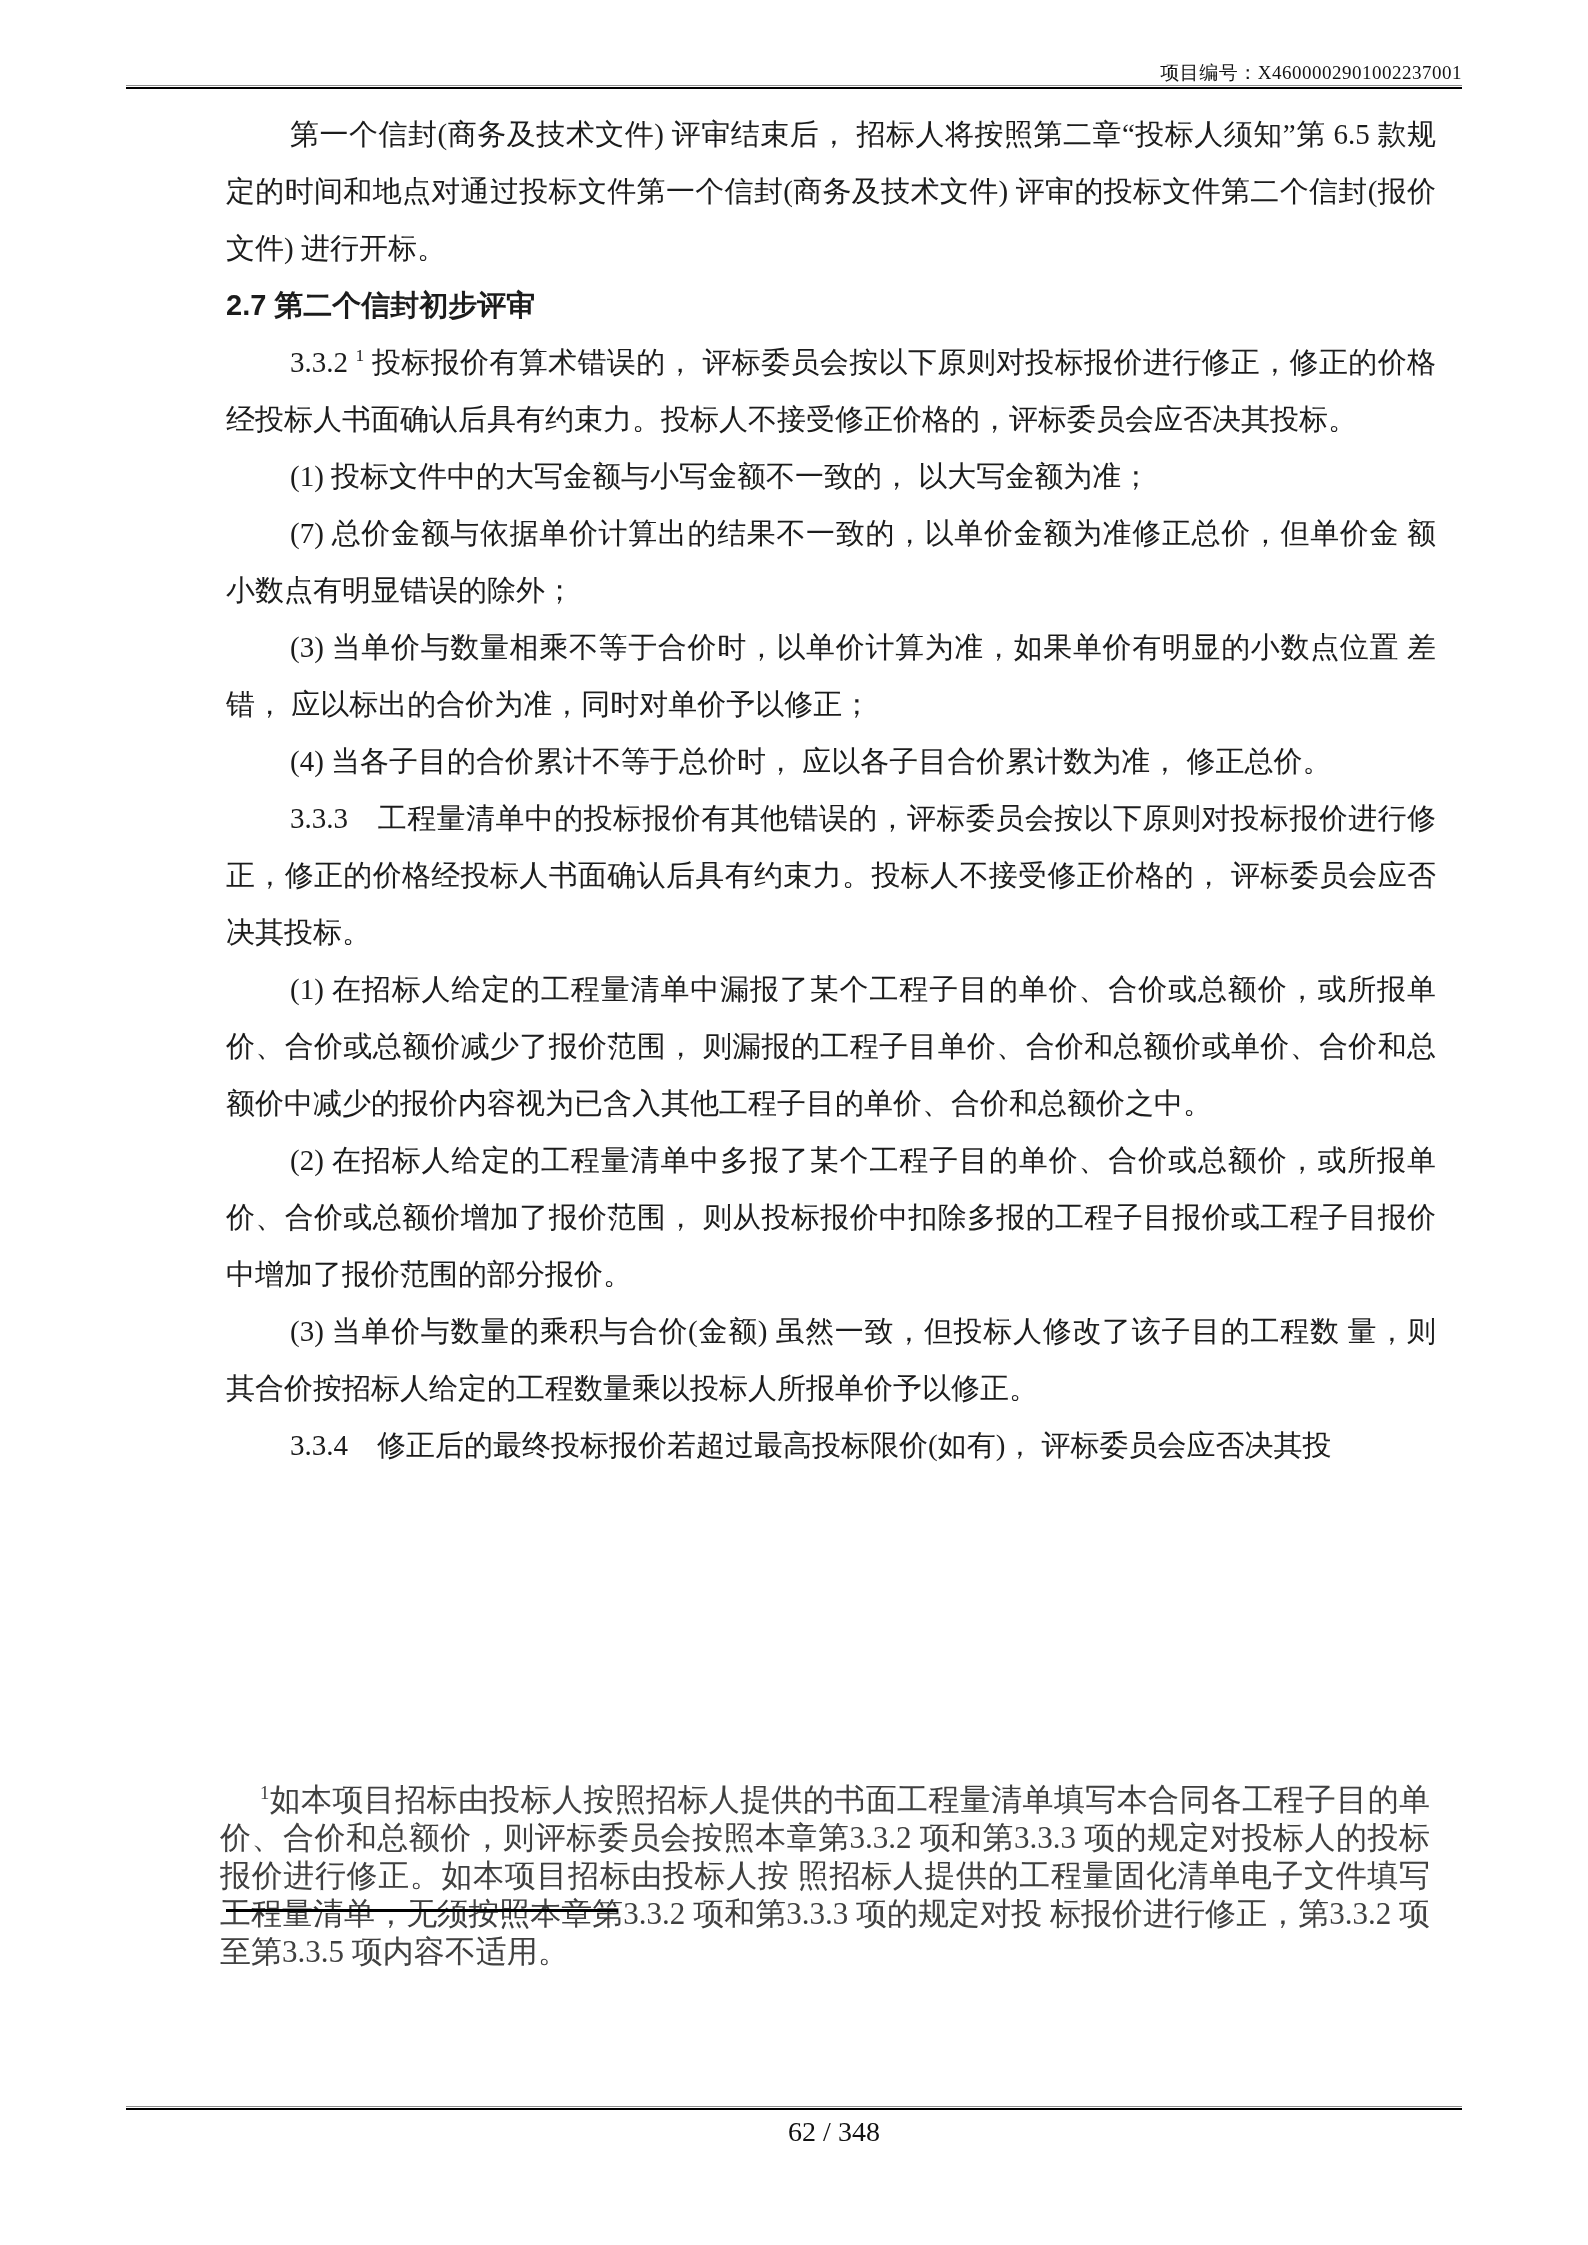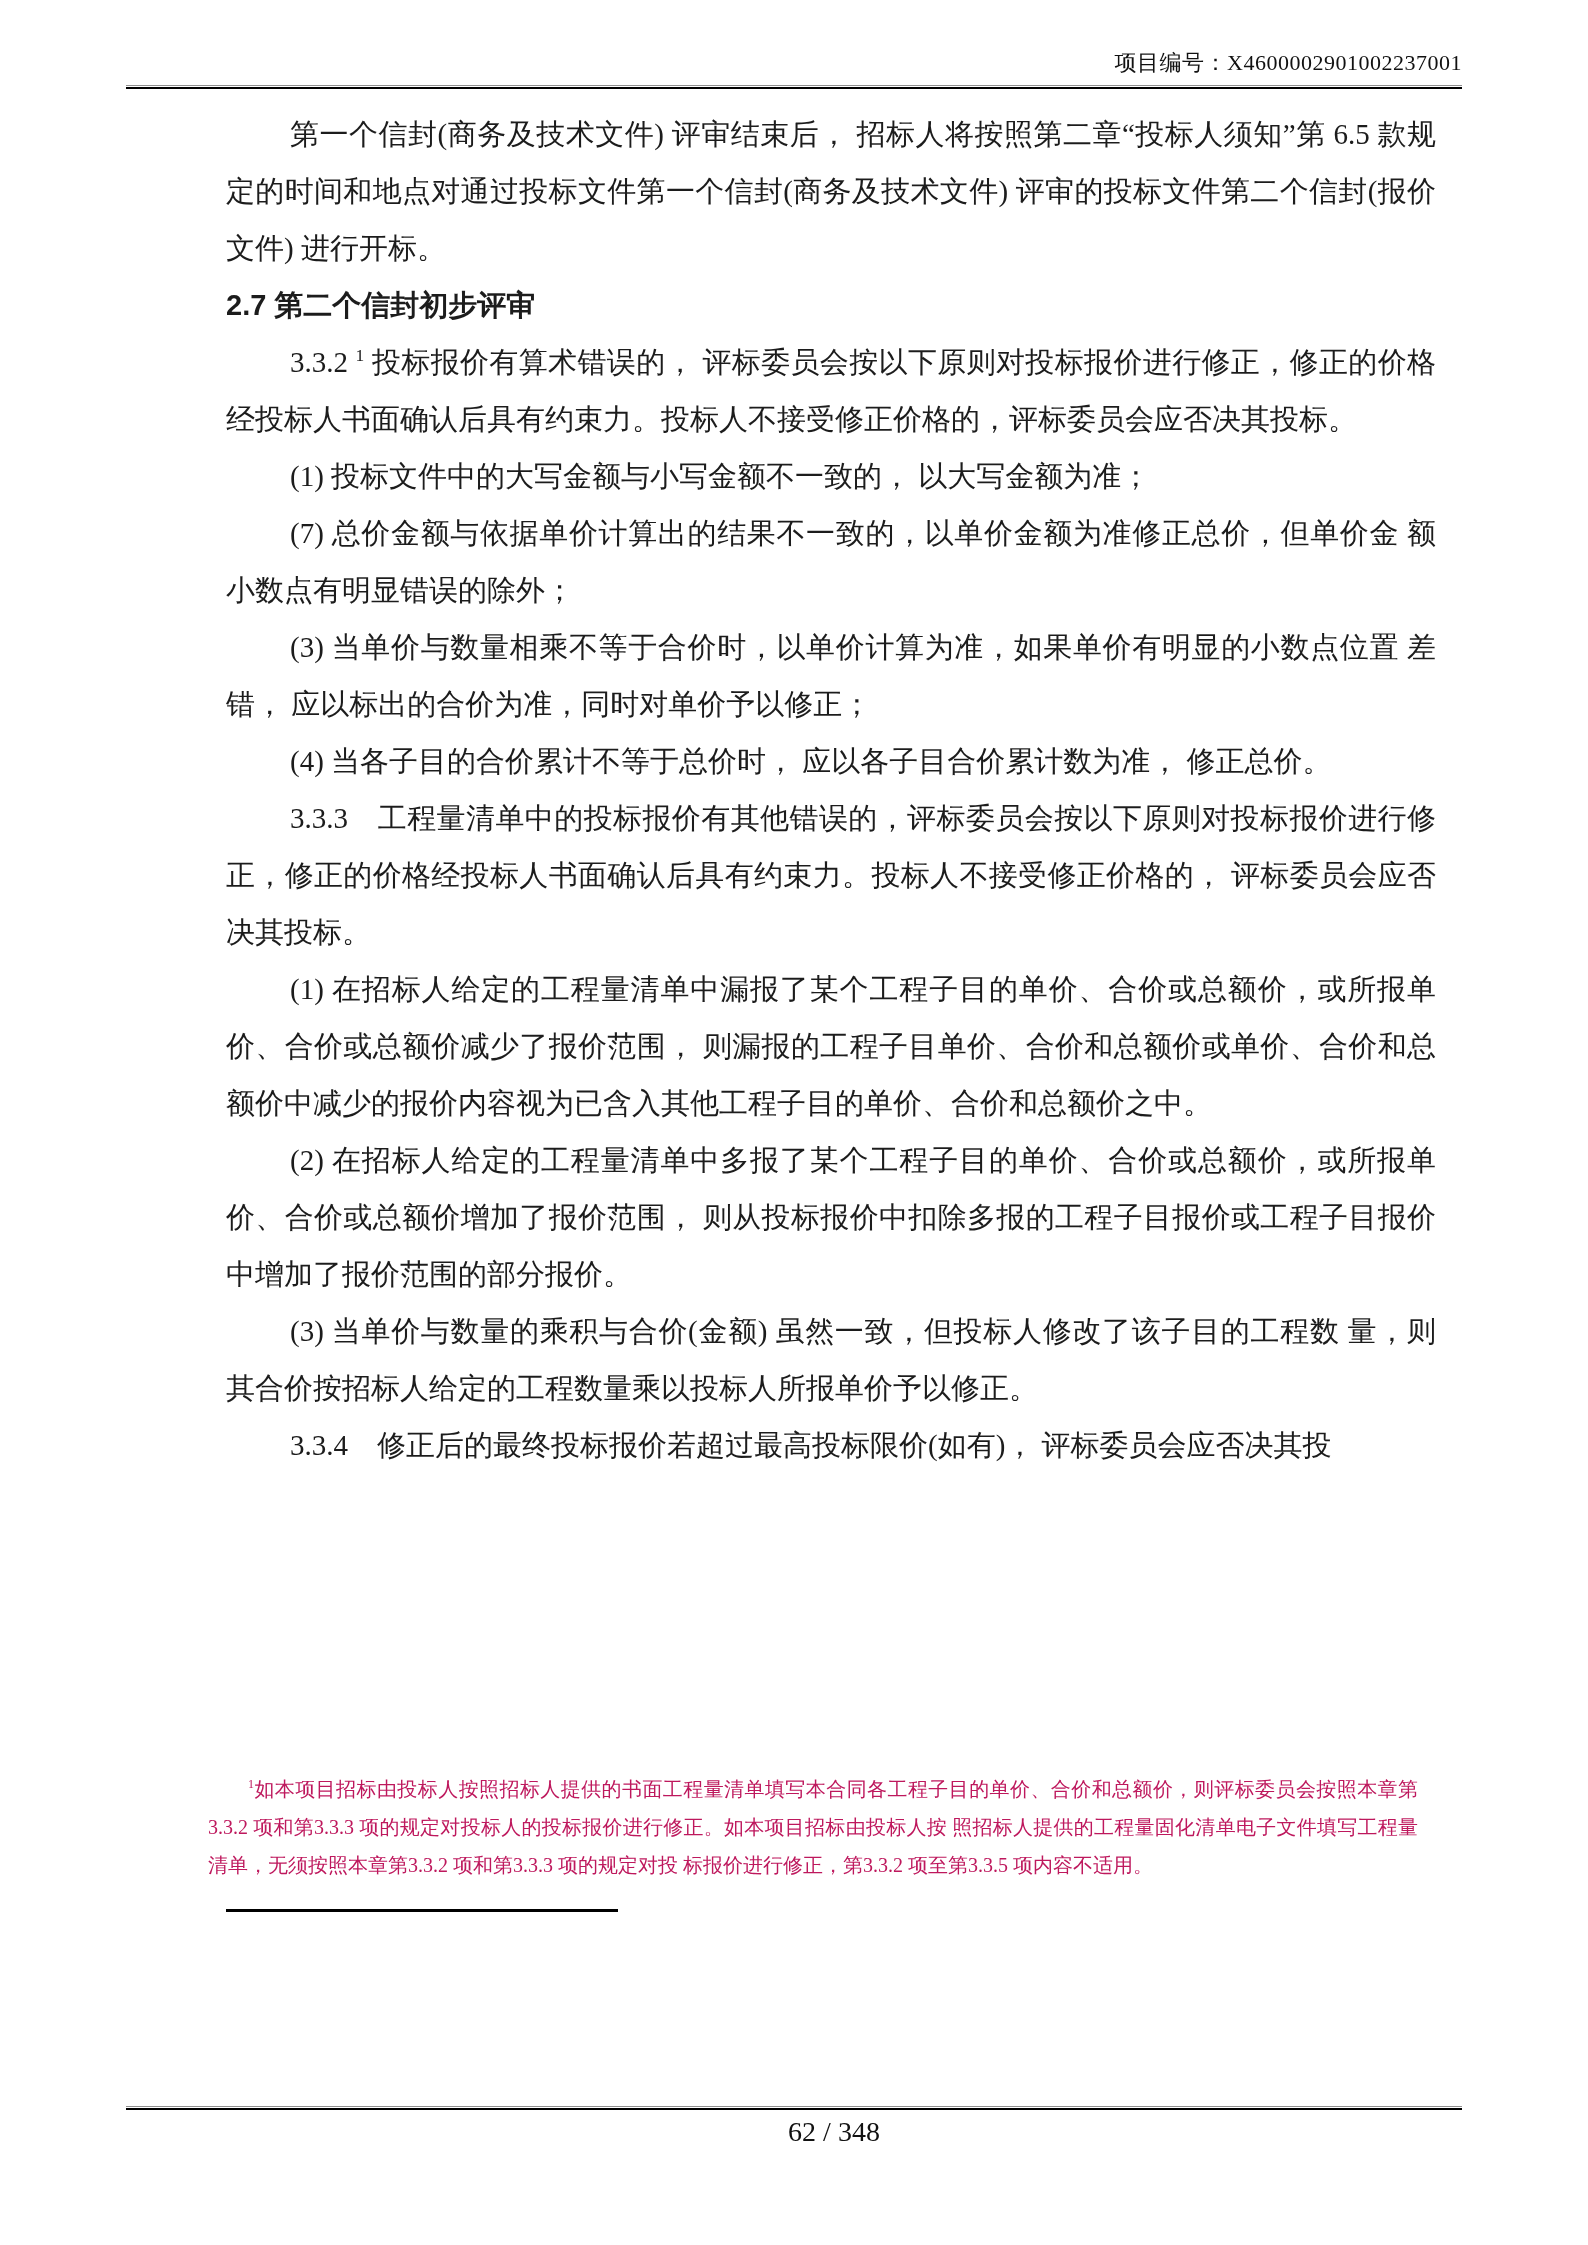--- a/index.html
+++ b/index.html
@@ -6,23 +6,23 @@
   .page{
     position:relative;
     width:1588px;height:2245px;
     background:#ffffff;
     overflow:hidden;
     color:#1c1c1c;
     font-family:"Liberation Serif","DejaVu Serif",serif;
   }
   
   .hdr-text{
-    position:absolute;top:48px;left:126px;width:1336px;
+    position:absolute;top:60px;left:126px;width:1336px;
     text-align:right;
-    font-size:22px;
+    font-size:19px;
     letter-spacing:0.5px;
     color:#111;
   }
   .rule-thin{position:absolute;left:126px;width:1336px;height:1px;background:#8f8f8f;}
   .rule-thick{position:absolute;left:126px;width:1336px;height:2px;background:#000;}
   .hdr-rule-thin{top:85px;}
   .hdr-rule-thick{top:87px;}
   
   .doc{
     position:absolute;top:106px;left:226px;width:1210px;
@@ -33,25 +33,25 @@
   .blk-heading{
     font-family:"Liberation Sans","DejaVu Sans",sans-serif;
     font-weight:bold;
     text-indent:0;
     text-align:left;
   }
   .blk-para{text-indent:64px;}
   sup{font-size:0.6em;line-height:0;vertical-align:super;}
   
   .footnote{
-    position:absolute;top:1750px;left:208px;width:1210px;
-    font-size:20px;line-height:38px;
+    position:absolute;top:1750px;left:220px;width:1210px;
+    font-size:31px;line-height:38px;
     text-align:justify;
     text-indent:40px;
-    color:#be185d;
+    color:#404040;
   }
   .fn-rule{
     position:absolute;top:1909px;left:226px;width:392px;height:3px;background:#000;
   }
   
   .ftr-rule-thin{top:2106px;}
   .ftr-rule-thick{top:2108px;}
   .ftr-text{
     position:absolute;top:2116px;left:0;width:1588px;
     text-align:center;

